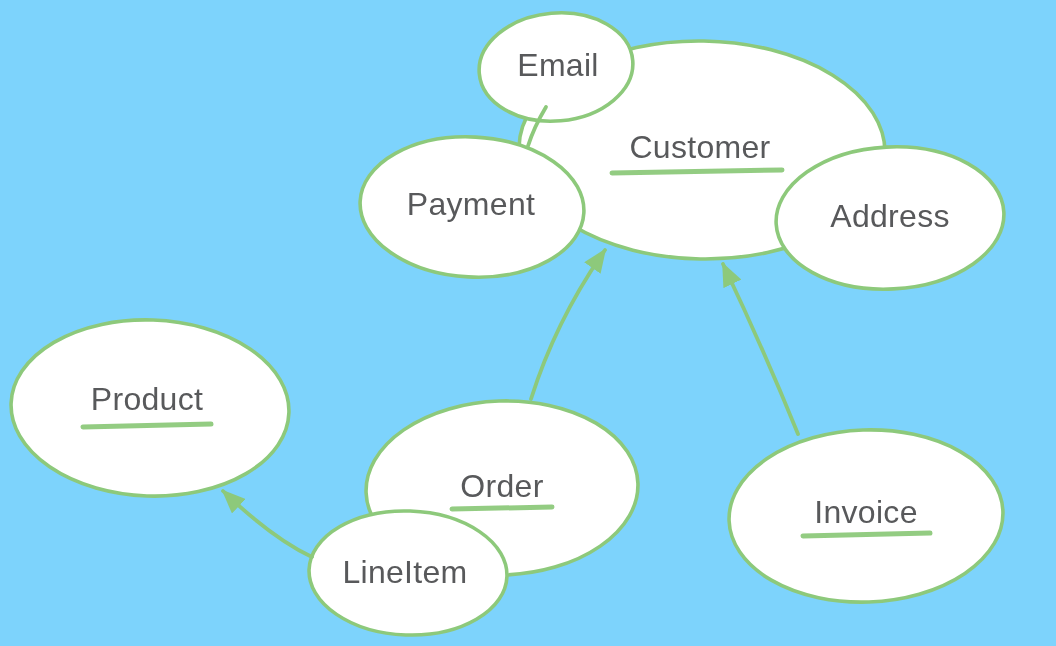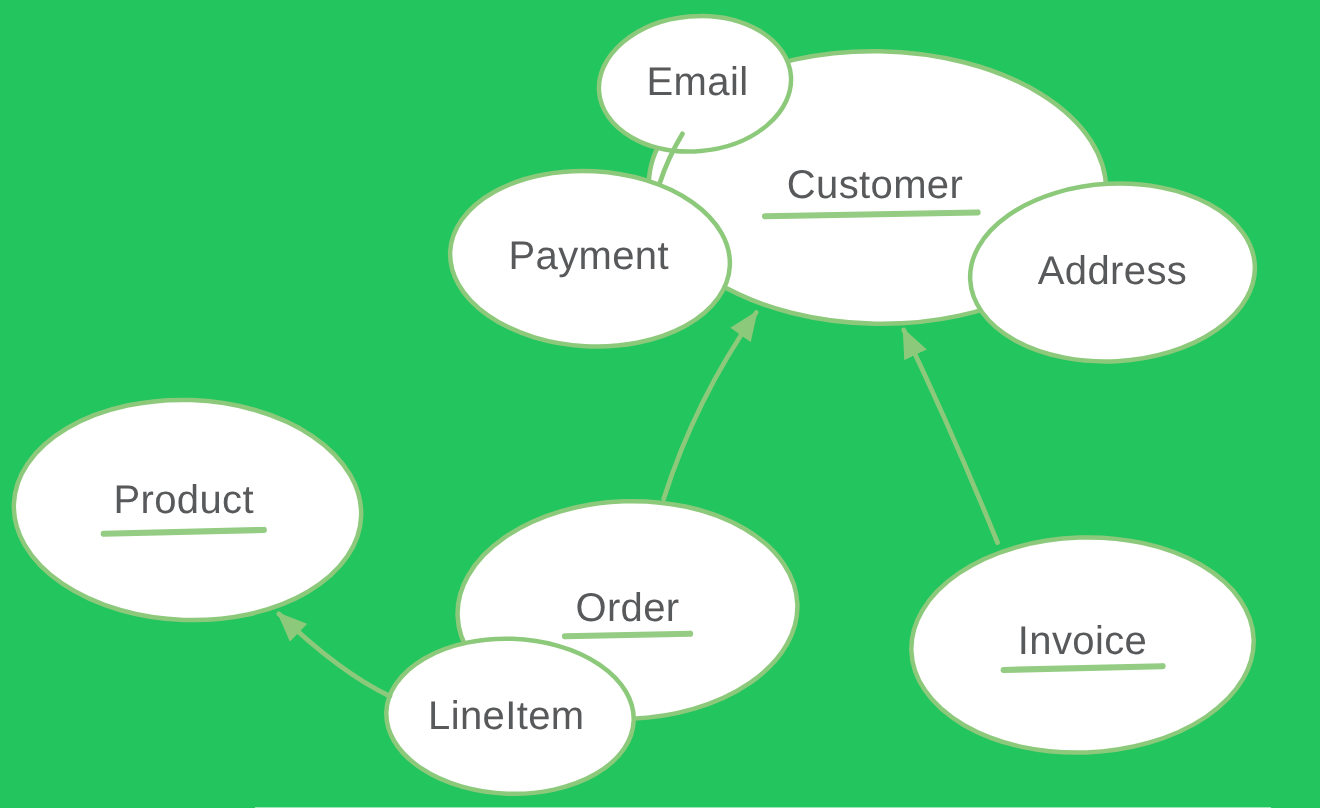--- a/index.html
+++ b/index.html
@@ -4,21 +4,21 @@
 <style>
   html, body {
     margin: 0;
     padding: 0;
     background: #ffffff;
   }
   .canvas-wrap {
     position: relative;
     width: 1056px;
     height: 646px;
-    background: #22c55e;
+    background: #7dd3fc;
     overflow: hidden;
   }
   svg {
     display: block;
   }
   .node-ellipse {
     fill: #ffffff;
     stroke: #8dc97b;
     stroke-width: 3.6;
   }

